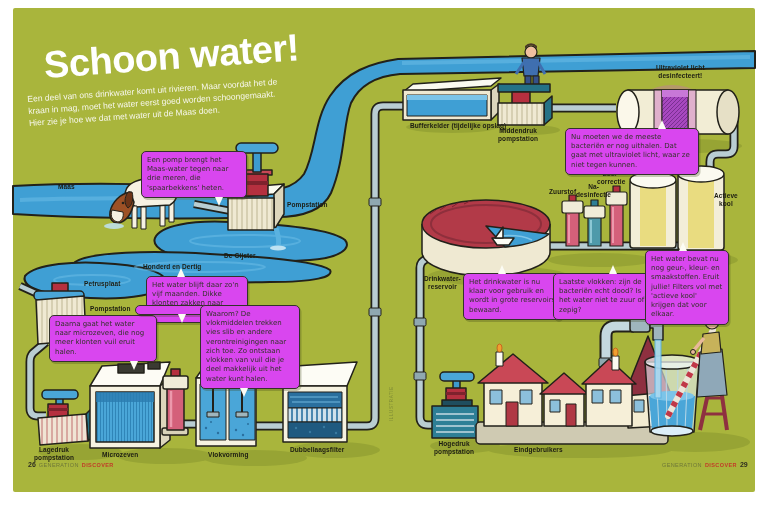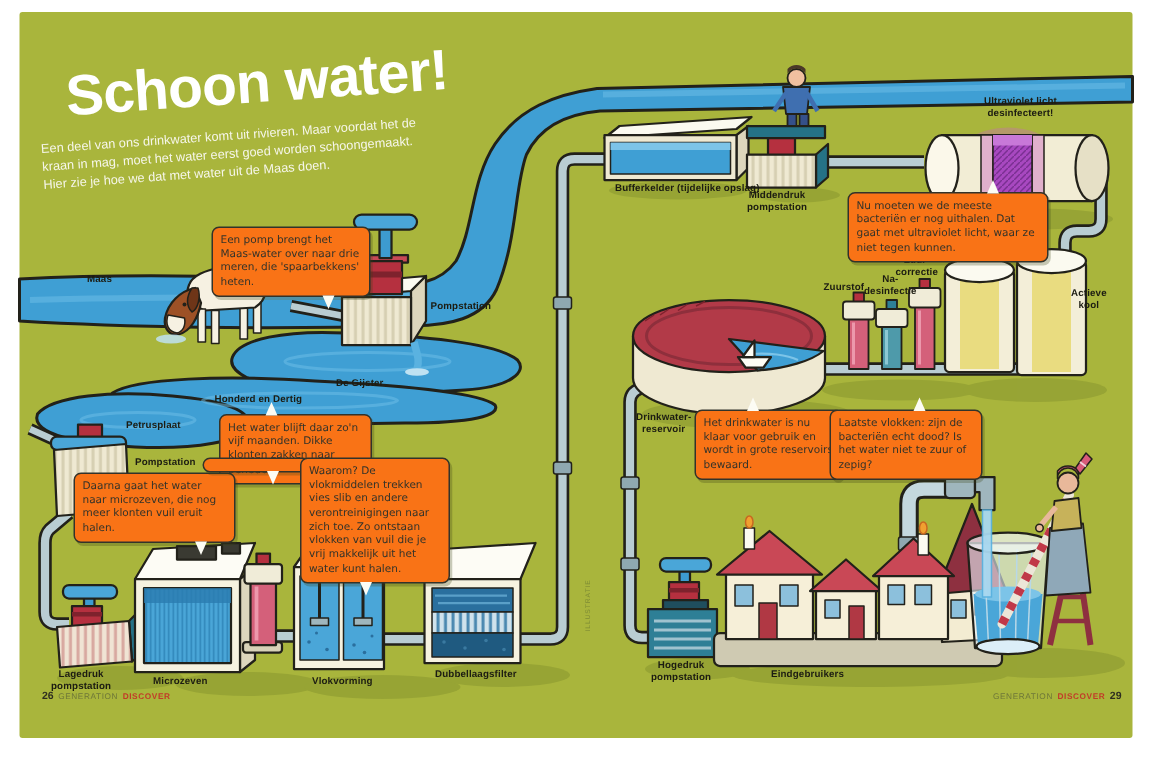--- a/index.html
+++ b/index.html
@@ -3,21 +3,21 @@
 <meta charset="utf-8">
 <style>
   html,body{margin:0;padding:0;background:#fff;}
   .stage{position:relative;width:768px;height:507px;background:#fff;overflow:hidden;
          font-family:"Liberation Sans",sans-serif;}
   .stage svg{position:absolute;left:0;top:0;}
   .txt{position:absolute;left:0;top:0;width:768px;height:507px;z-index:2;}
   .lbl{position:absolute;font:bold 6.5px "Liberation Sans",sans-serif;color:#1c1c12;
        white-space:pre-line;letter-spacing:.1px;line-height:1.25;}
   .lbl.c{text-align:center;}
-  .callout{position:absolute;background:#f97316;border:1px solid #33332a;border-radius:5px;
+  .callout{position:absolute;background:#d946ef;border:1px solid #33332a;border-radius:5px;
        padding:4px 5px;font:7px/1.32 "DejaVu Sans",sans-serif;color:#33332a;
        box-shadow:1.5px 2px 0 rgba(60,70,20,.28);}
   .tail{position:absolute;width:0;height:0;border-style:solid;}
   .tail.down{border-width:9px 4px 0 4px;border-color:#fcfcf4 transparent transparent transparent;bottom:-9px;}
   .tail.up{border-width:0 4px 9px 4px;border-color:transparent transparent #fcfcf4 transparent;top:-9px;}
   .title{position:absolute;left:44px;top:44px;font:bold 38px "Liberation Sans",sans-serif;
        color:#ffffff;transform:rotate(-4deg);transform-origin:left center;letter-spacing:-.5px;white-space:nowrap;}
   .intro{position:absolute;left:27px;top:94px;width:252px;font:8.5px/1.4 "Liberation Sans",sans-serif;
        color:#f6f6ea;transform:rotate(-4deg);transform-origin:left top;}
   .footer{position:absolute;display:flex;gap:3px;align-items:baseline;font:5.5px "Liberation Sans",sans-serif;}
@@ -443,49 +443,53 @@
 correctie</div>
   <div class="lbl c" style="left:714px;top:192px">Actieve
 kool</div>
   <div class="lbl c" style="left:424px;top:275px">Drinkwater-
 reservoir</div>
   <div class="lbl c" style="left:434px;top:440px">Hogedruk
 pompstation</div>
   <div class="lbl" style="left:514px;top:446px">Eindgebruikers</div>
 
   <div class="callout" style="left:141px;top:151px;width:94px">
-    <span>Een pomp brengt het Maas-water over naar drie meren, die 'spaarbekkens' heten.</span>
+    <span>Een pomp brengt het Maas-water tegen naar drie meren, die 'spaarbekkens' heten.</span>
     <i class="tail down" style="left:70%"></i>
   </div>
   <div class="callout" style="left:146px;top:276px;width:90px">
     <span>Het water blijft daar zo'n vijf maanden. Dikke klonten zakken naar beneden.</span>
     <i class="tail up" style="left:30%"></i>
   </div>
   <div class="callout" style="left:49px;top:315px;width:96px">
     <span>Daarna gaat het water naar microzeven, die nog meer klonten vuil eruit halen.</span>
     <i class="tail down" style="left:75%"></i>
   </div>
   <div class="callout" style="left:135px;top:305px;width:60px">
     <i class="tail down" style="left:60%"></i>
   </div>
   <div class="callout" style="left:200px;top:305px;width:88px">
-    <span>Waarom? De vlokmiddelen trekken vies slib en andere verontreinigingen naar zich toe. Zo ontstaan vlokken van vuil die je vrij makkelijk uit het water kunt halen.</span>
+    <span>Waarom? De vlokmiddelen trekken vies slib en andere verontreinigingen naar zich toe. Zo ontstaan vlokken van vuil die je deel makkelijk uit het water kunt halen.</span>
     <i class="tail down" style="left:40%"></i>
   </div>
   <div class="callout" style="left:565px;top:128px;width:122px">
     <span>Nu moeten we de meeste bacteriën er nog uithalen. Dat gaat met ultraviolet licht, waar ze niet tegen kunnen.</span>
     <i class="tail up" style="left:70%"></i>
   </div>
   <div class="callout" style="left:463px;top:273px;width:87px">
     <span>Het drinkwater is nu klaar voor gebruik en wordt in grote reservoirs bewaard.</span>
     <i class="tail up" style="left:35%"></i>
   </div>
   <div class="callout" style="left:553px;top:273px;width:90px">
     <span>Laatste vlokken: zijn de bacteriën echt dood? Is het water niet te zuur of zepig?</span>
     <i class="tail up" style="left:55%"></i>
+  </div>
+  <div class="callout" style="left:645px;top:250px;width:72px">
+    <span>Het water bevat nu nog geur-, kleur- en smaakstoffen. Eruit jullie! Filters vol met 'actieve kool' krijgen dat voor elkaar.</span>
+    <i class="tail up" style="left:40%"></i>
   </div>
 
   <div class="footer" style="left:28px;top:461px">
     <span class="pg">26</span>
     <span class="b1">GENERATION</span>
     <span class="b2">DISCOVER</span>
   </div>
   <div class="footer" style="left:662px;top:461px">
     <span class="b1">GENERATION</span>
     <span class="b2">DISCOVER</span>

